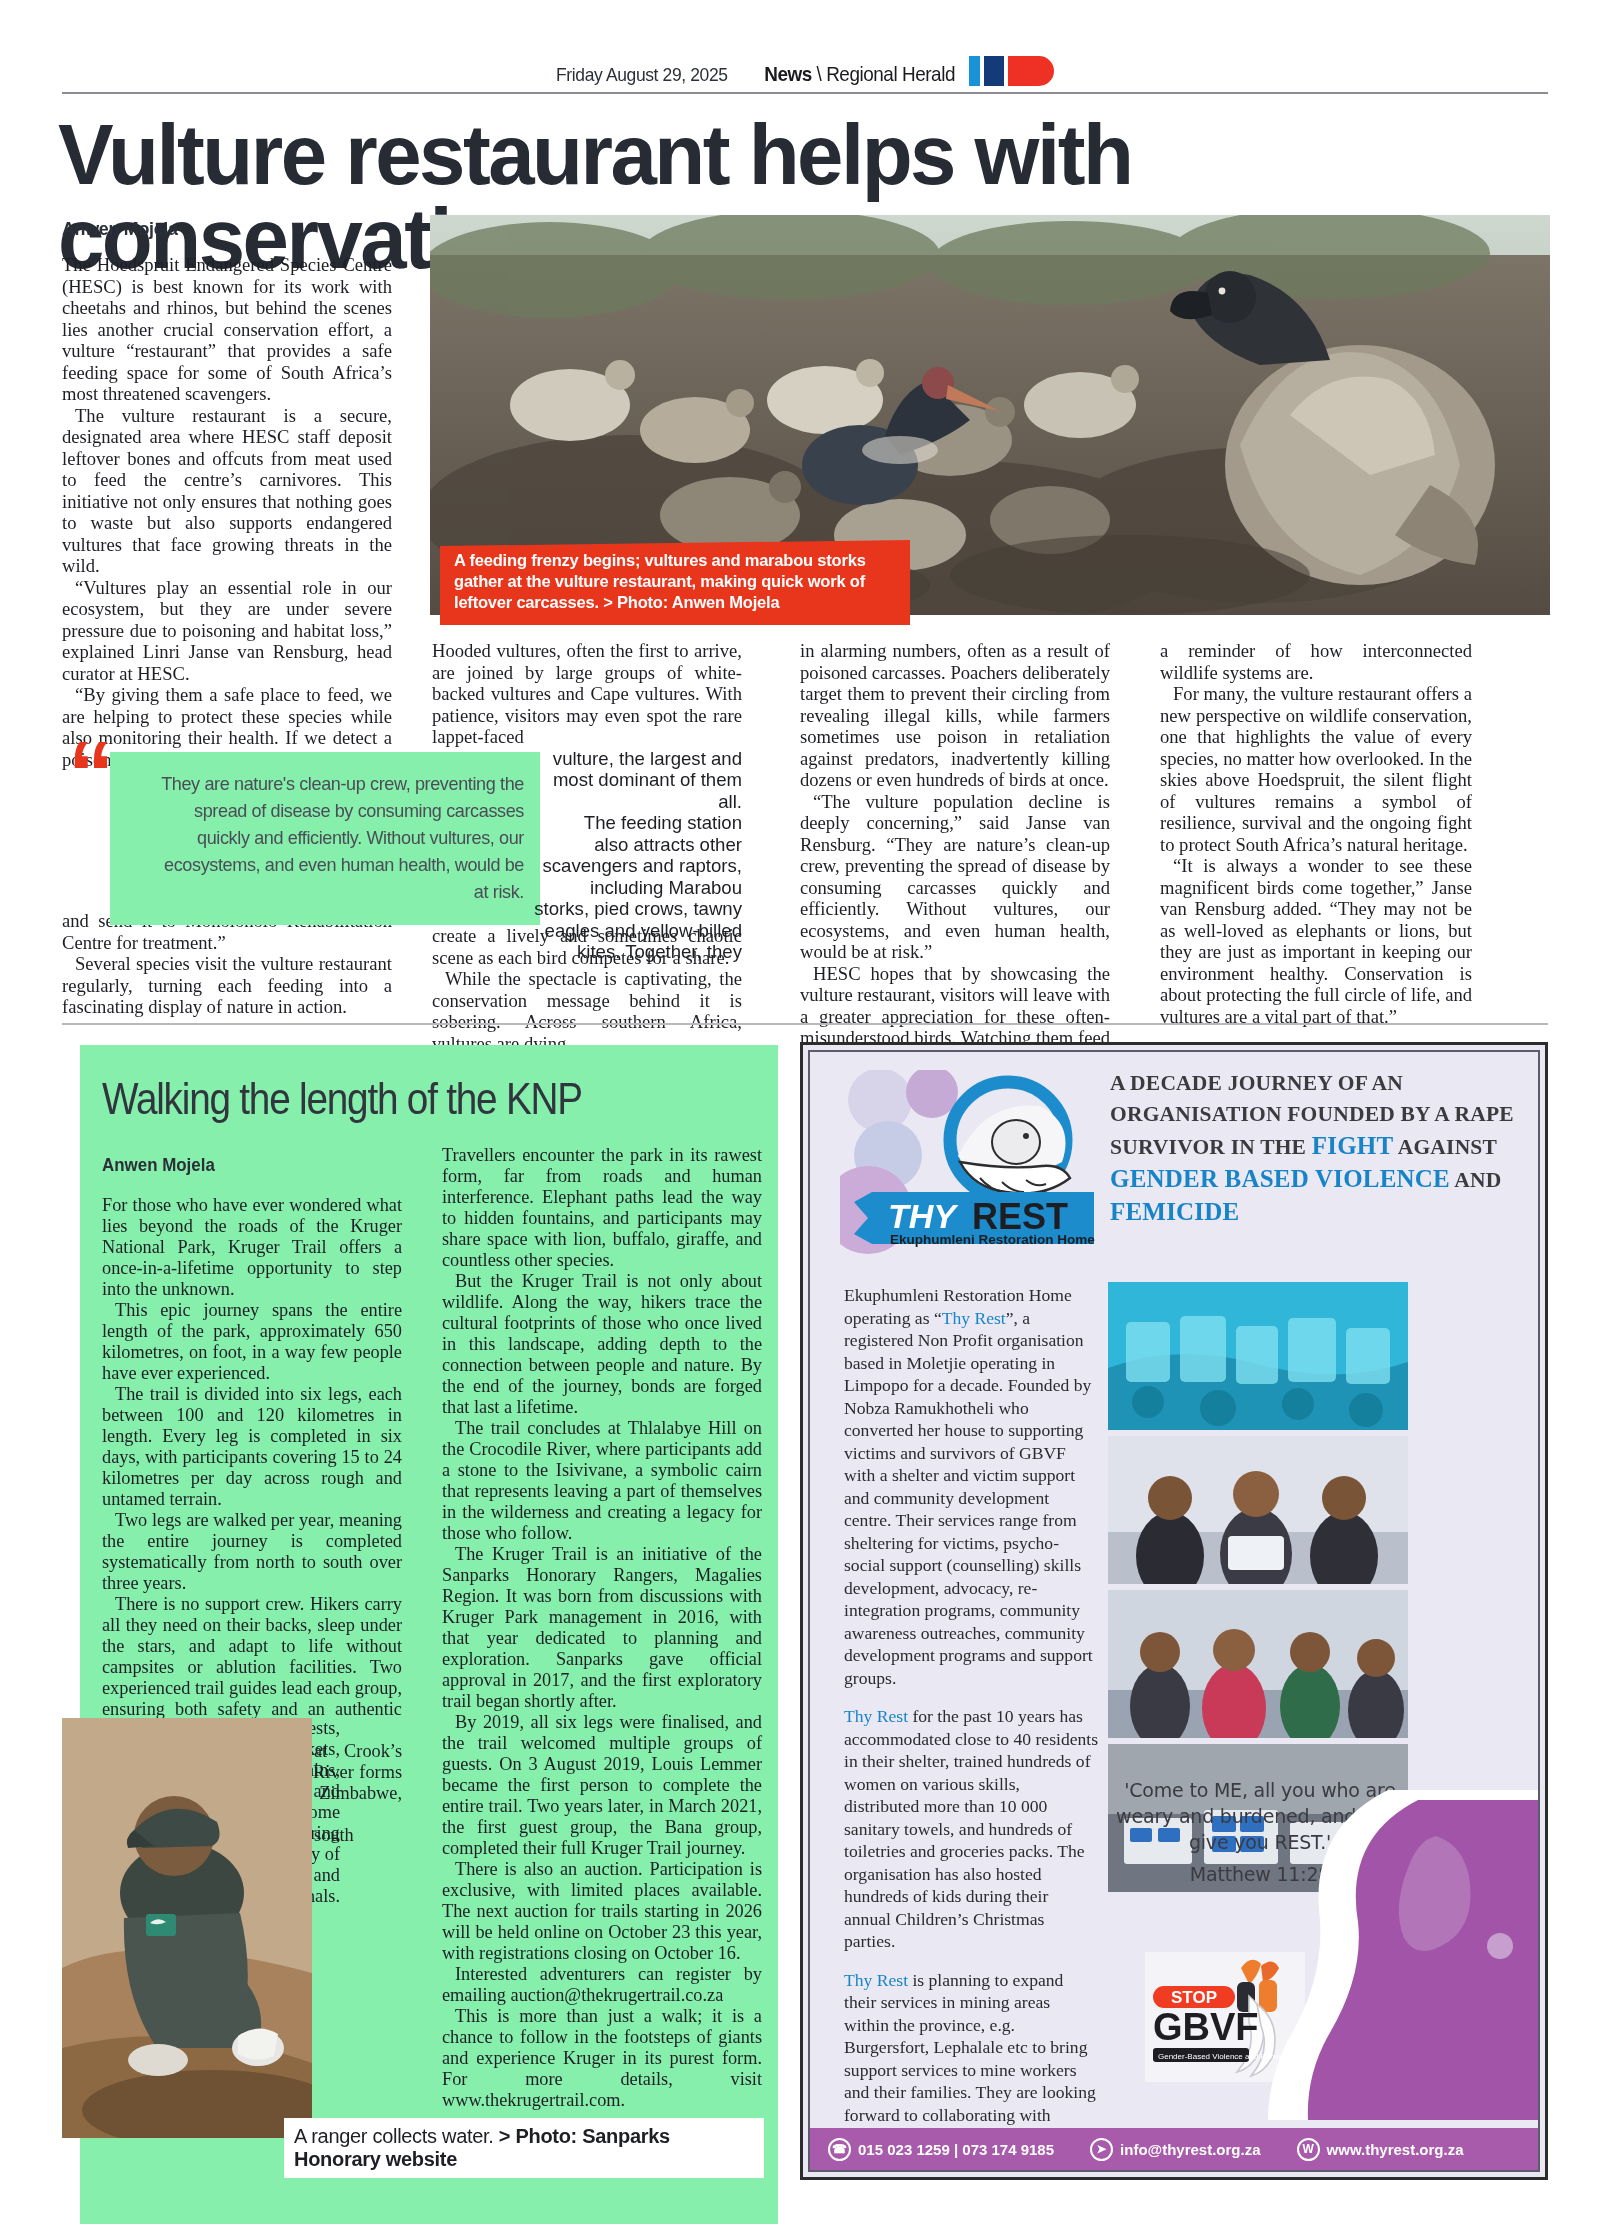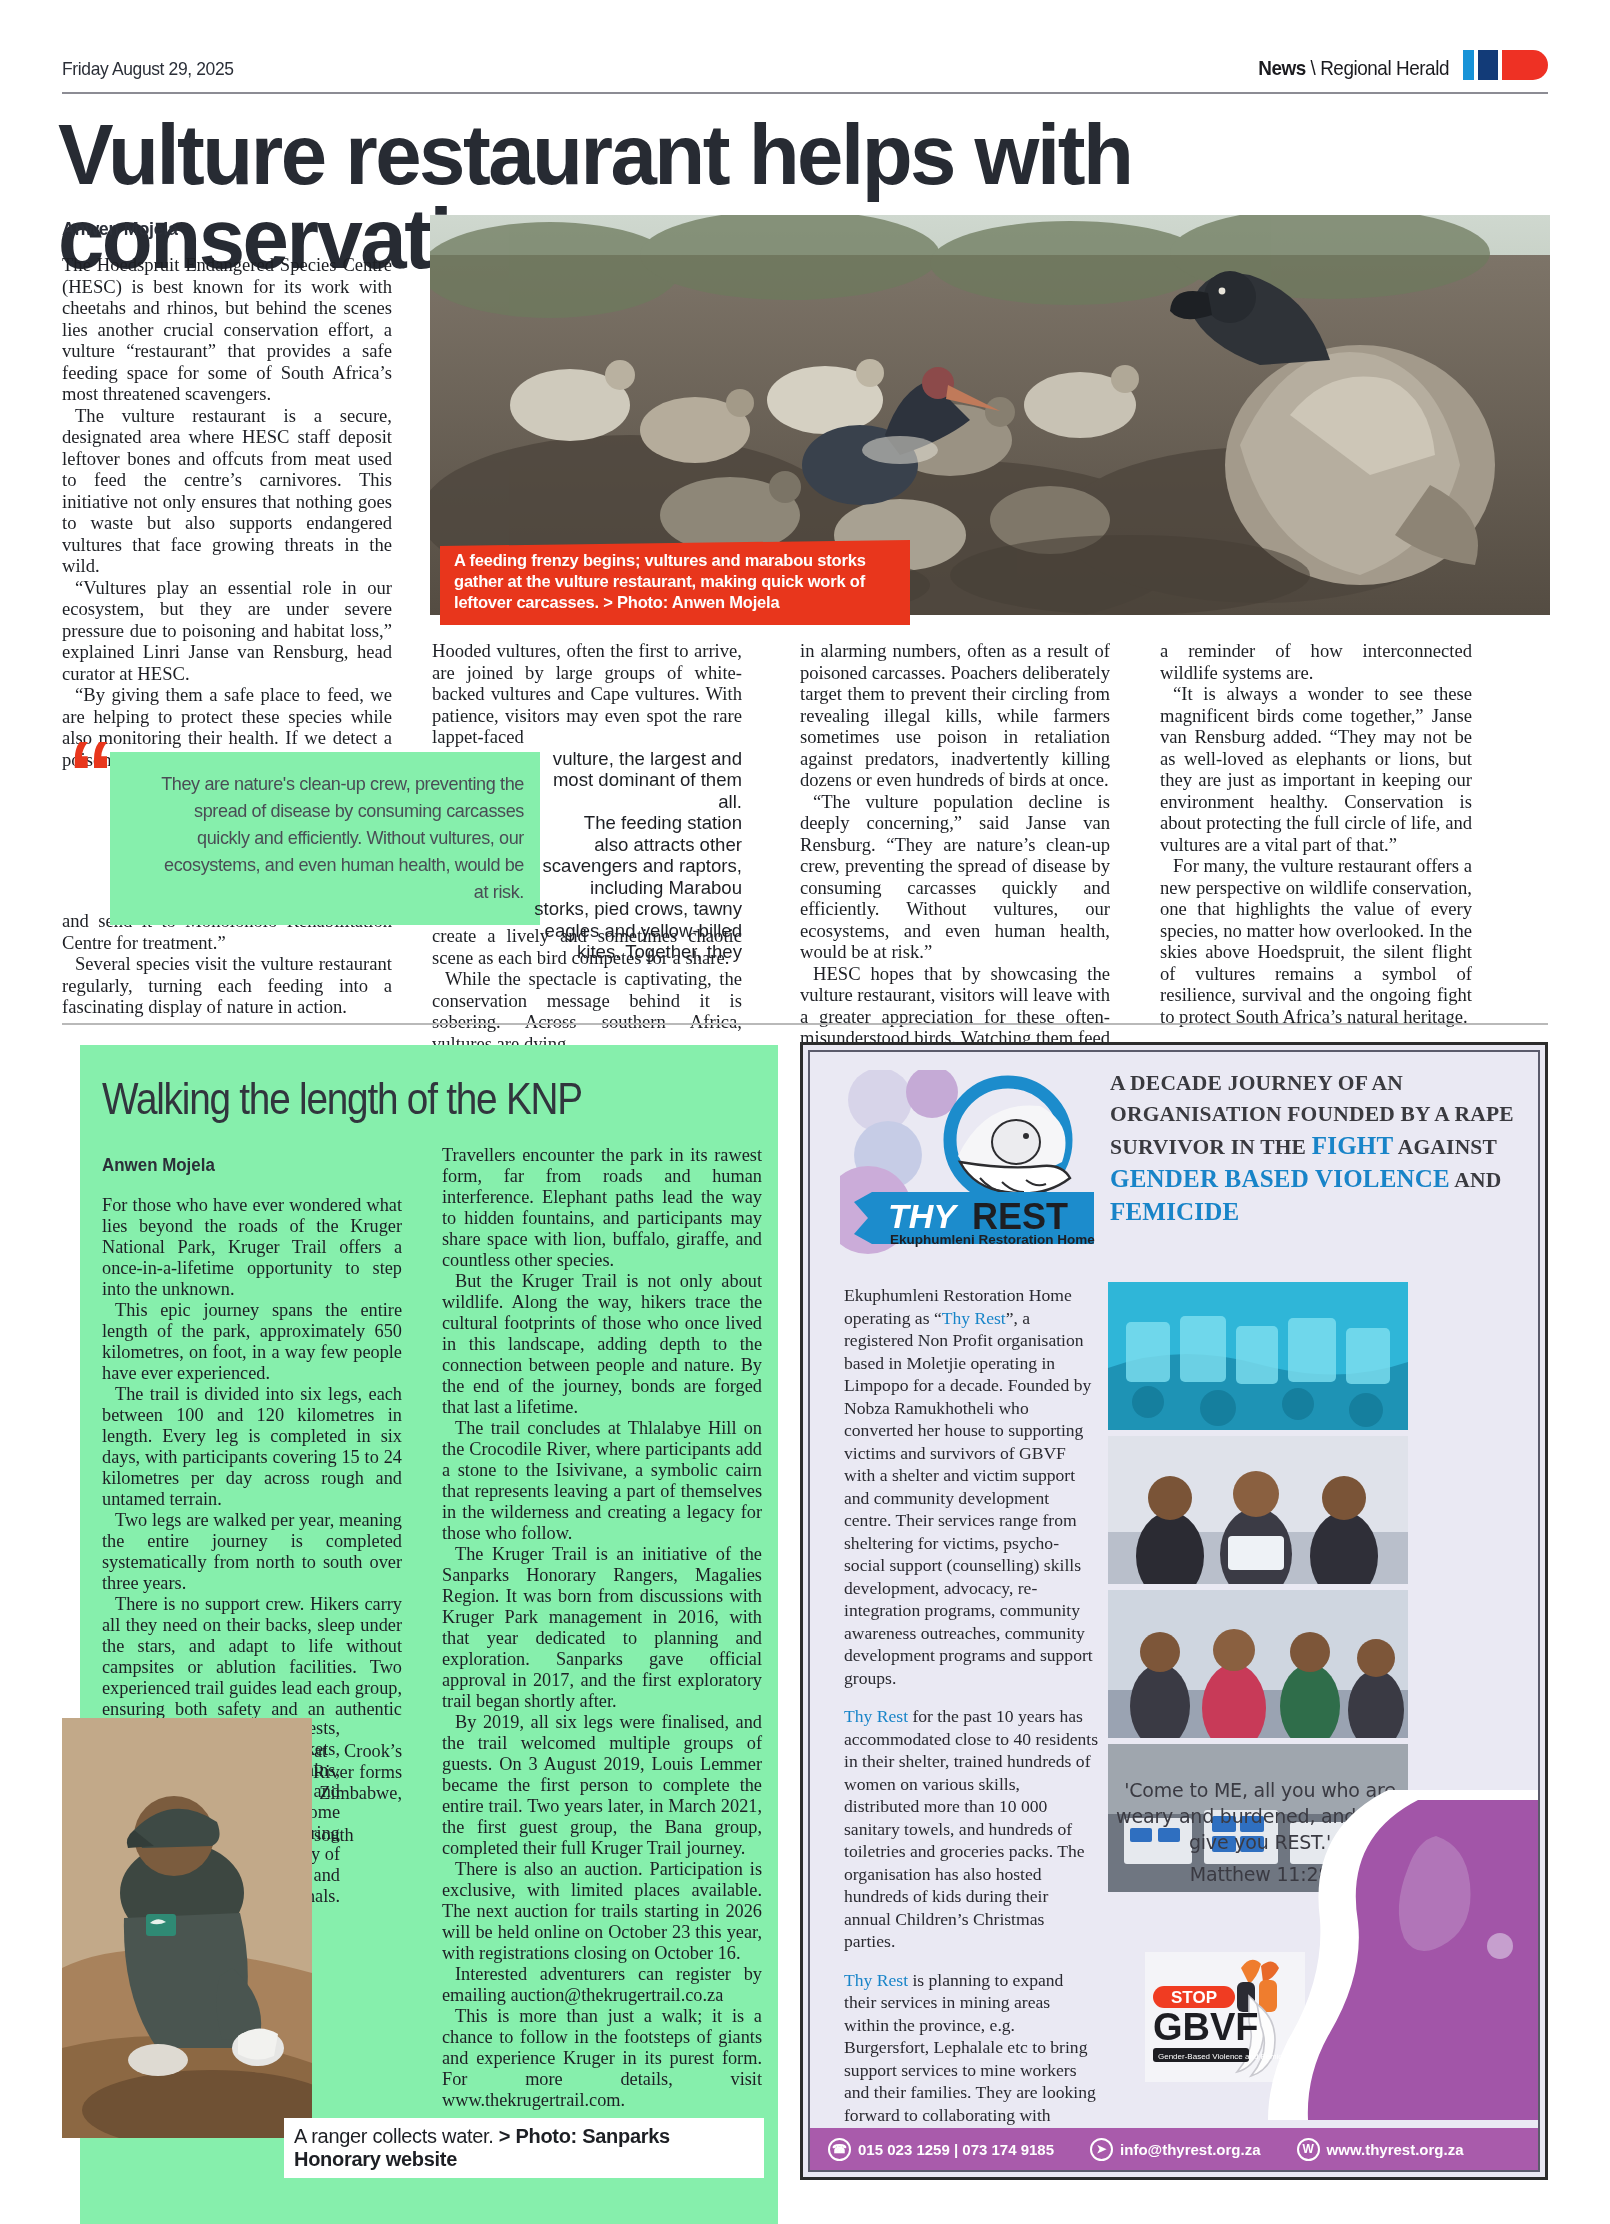--- a/index.html
+++ b/index.html
@@ -8,23 +8,23 @@
     background: #ffffff;
     font-family: "Liberation Serif", serif;
     position: relative;
     overflow: hidden;
   }
   .page { position: relative; width: 1610px; height: 2224px; padding: 0; }
 
   
   .masthead {
     position: absolute; left: 62px; top: 52px; width: 1486px; height: 42px;
-    display: flex; align-items: flex-end; justify-content: space-between;
+    display: flex; align-items: flex-end; justify-content: center;
     border-bottom: 2.5px solid #8c8c94;
-    padding-bottom: 12px;
+    padding-bottom: 6px;
   }
   .mast-date {
     font-family: "Liberation Sans", sans-serif;
     font-size: 19px; color: #2b2f38; letter-spacing: -0.4px;
     transform: scaleX(0.92); transform-origin: left bottom;
   }
   .mast-right { display: flex; align-items: flex-end; gap: 0; }
   .mast-section {
     font-family: "Liberation Sans", sans-serif;
     font-size: 21px; color: #1b1b1f; letter-spacing: -0.5px;
@@ -333,22 +333,22 @@
   <div class="col-c">
     <div class="body-txt">
         <p class="first">in alarming numbers, often as a result of poisoned carcasses. Poachers deliberately target them to prevent their circling from revealing illegal kills, while farmers sometimes use poison in retaliation against predators, inadvertently killing dozens or even hundreds of birds at once.</p>
         <p>“The vulture population decline is deeply concerning,” said Janse van Rensburg. “They are nature’s clean-up crew, preventing the spread of disease by consuming carcasses quickly and efficiently. Without vultures, our ecosystems, and even human health, would be at risk.”</p>
         <p>HESC hopes that by showcasing the vulture restaurant, visitors will leave with a greater appreciation for these often-misunderstood birds. Watching them feed is not only an educational experience but also</p>
       </div>
   </div>
   <div class="col-d">
     <div class="body-txt">
         <p class="first">a reminder of how interconnected wildlife systems are.</p>
+        <p>For many, the vulture restaurant offers a new perspective on wildlife conservation, one that highlights the value of every species, no matter how overlooked. In the skies above Hoedspruit, the silent flight of vultures remains a symbol of resilience, survival and the ongoing fight to protect South Africa’s natural heritage.</p>
         <p>“It is always a wonder to see these magnificent birds come together,” Janse van Rensburg added. “They may not be as well-loved as elephants or lions, but they are just as important in keeping our environment healthy. Conservation is about protecting the full circle of life, and vultures are a vital part of that.”</p>
-        <p>For many, the vulture restaurant offers a new perspective on wildlife conservation, one that highlights the value of every species, no matter how overlooked. In the skies above Hoedspruit, the silent flight of vultures remains a symbol of resilience, survival and the ongoing fight to protect South Africa’s natural heritage.</p>
       </div>
   </div>
 
   <div class="divider"></div>
 
   <div class="knp-panel">
     <div class="knp-title">Walking the length of the KNP</div>
     <div class="knp-byline">Anwen Mojela</div>
     <div class="knp-col1 knp-body">
         <p class="first">For those who have ever wondered what lies beyond the roads of the Kruger National Park, Kruger Trail offers a once-in-a-lifetime opportunity to step into the unknown.</p>

